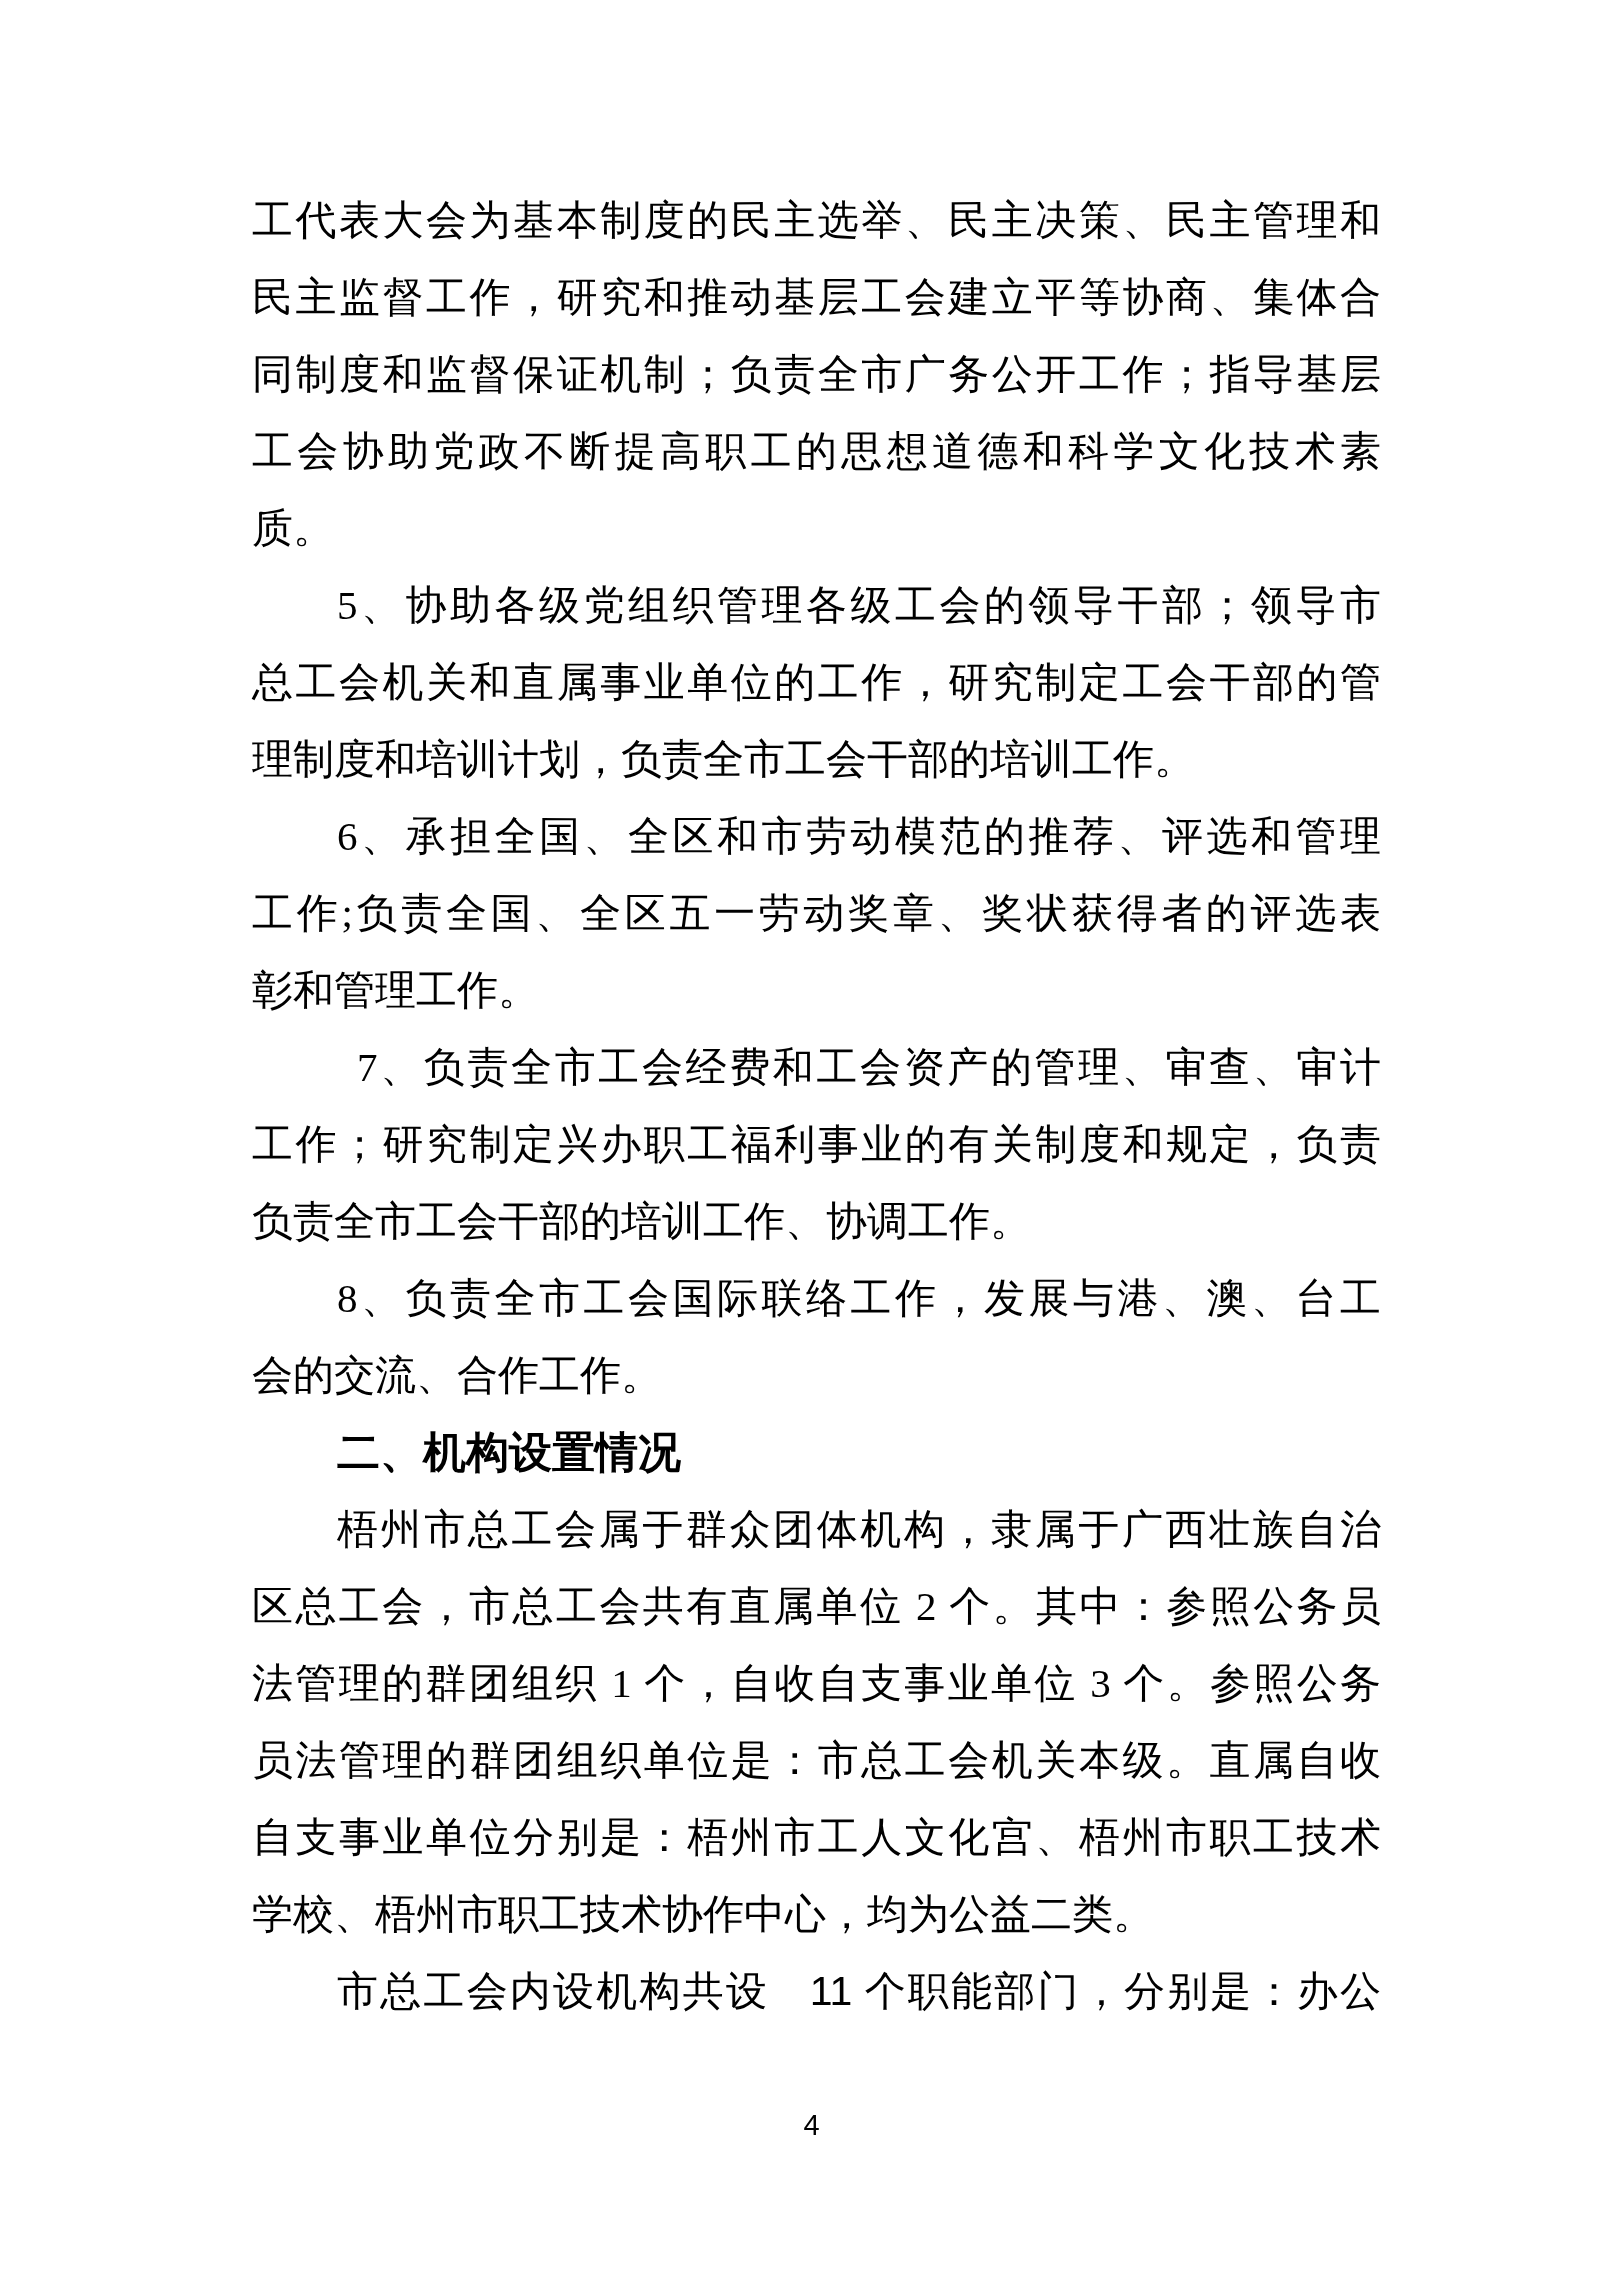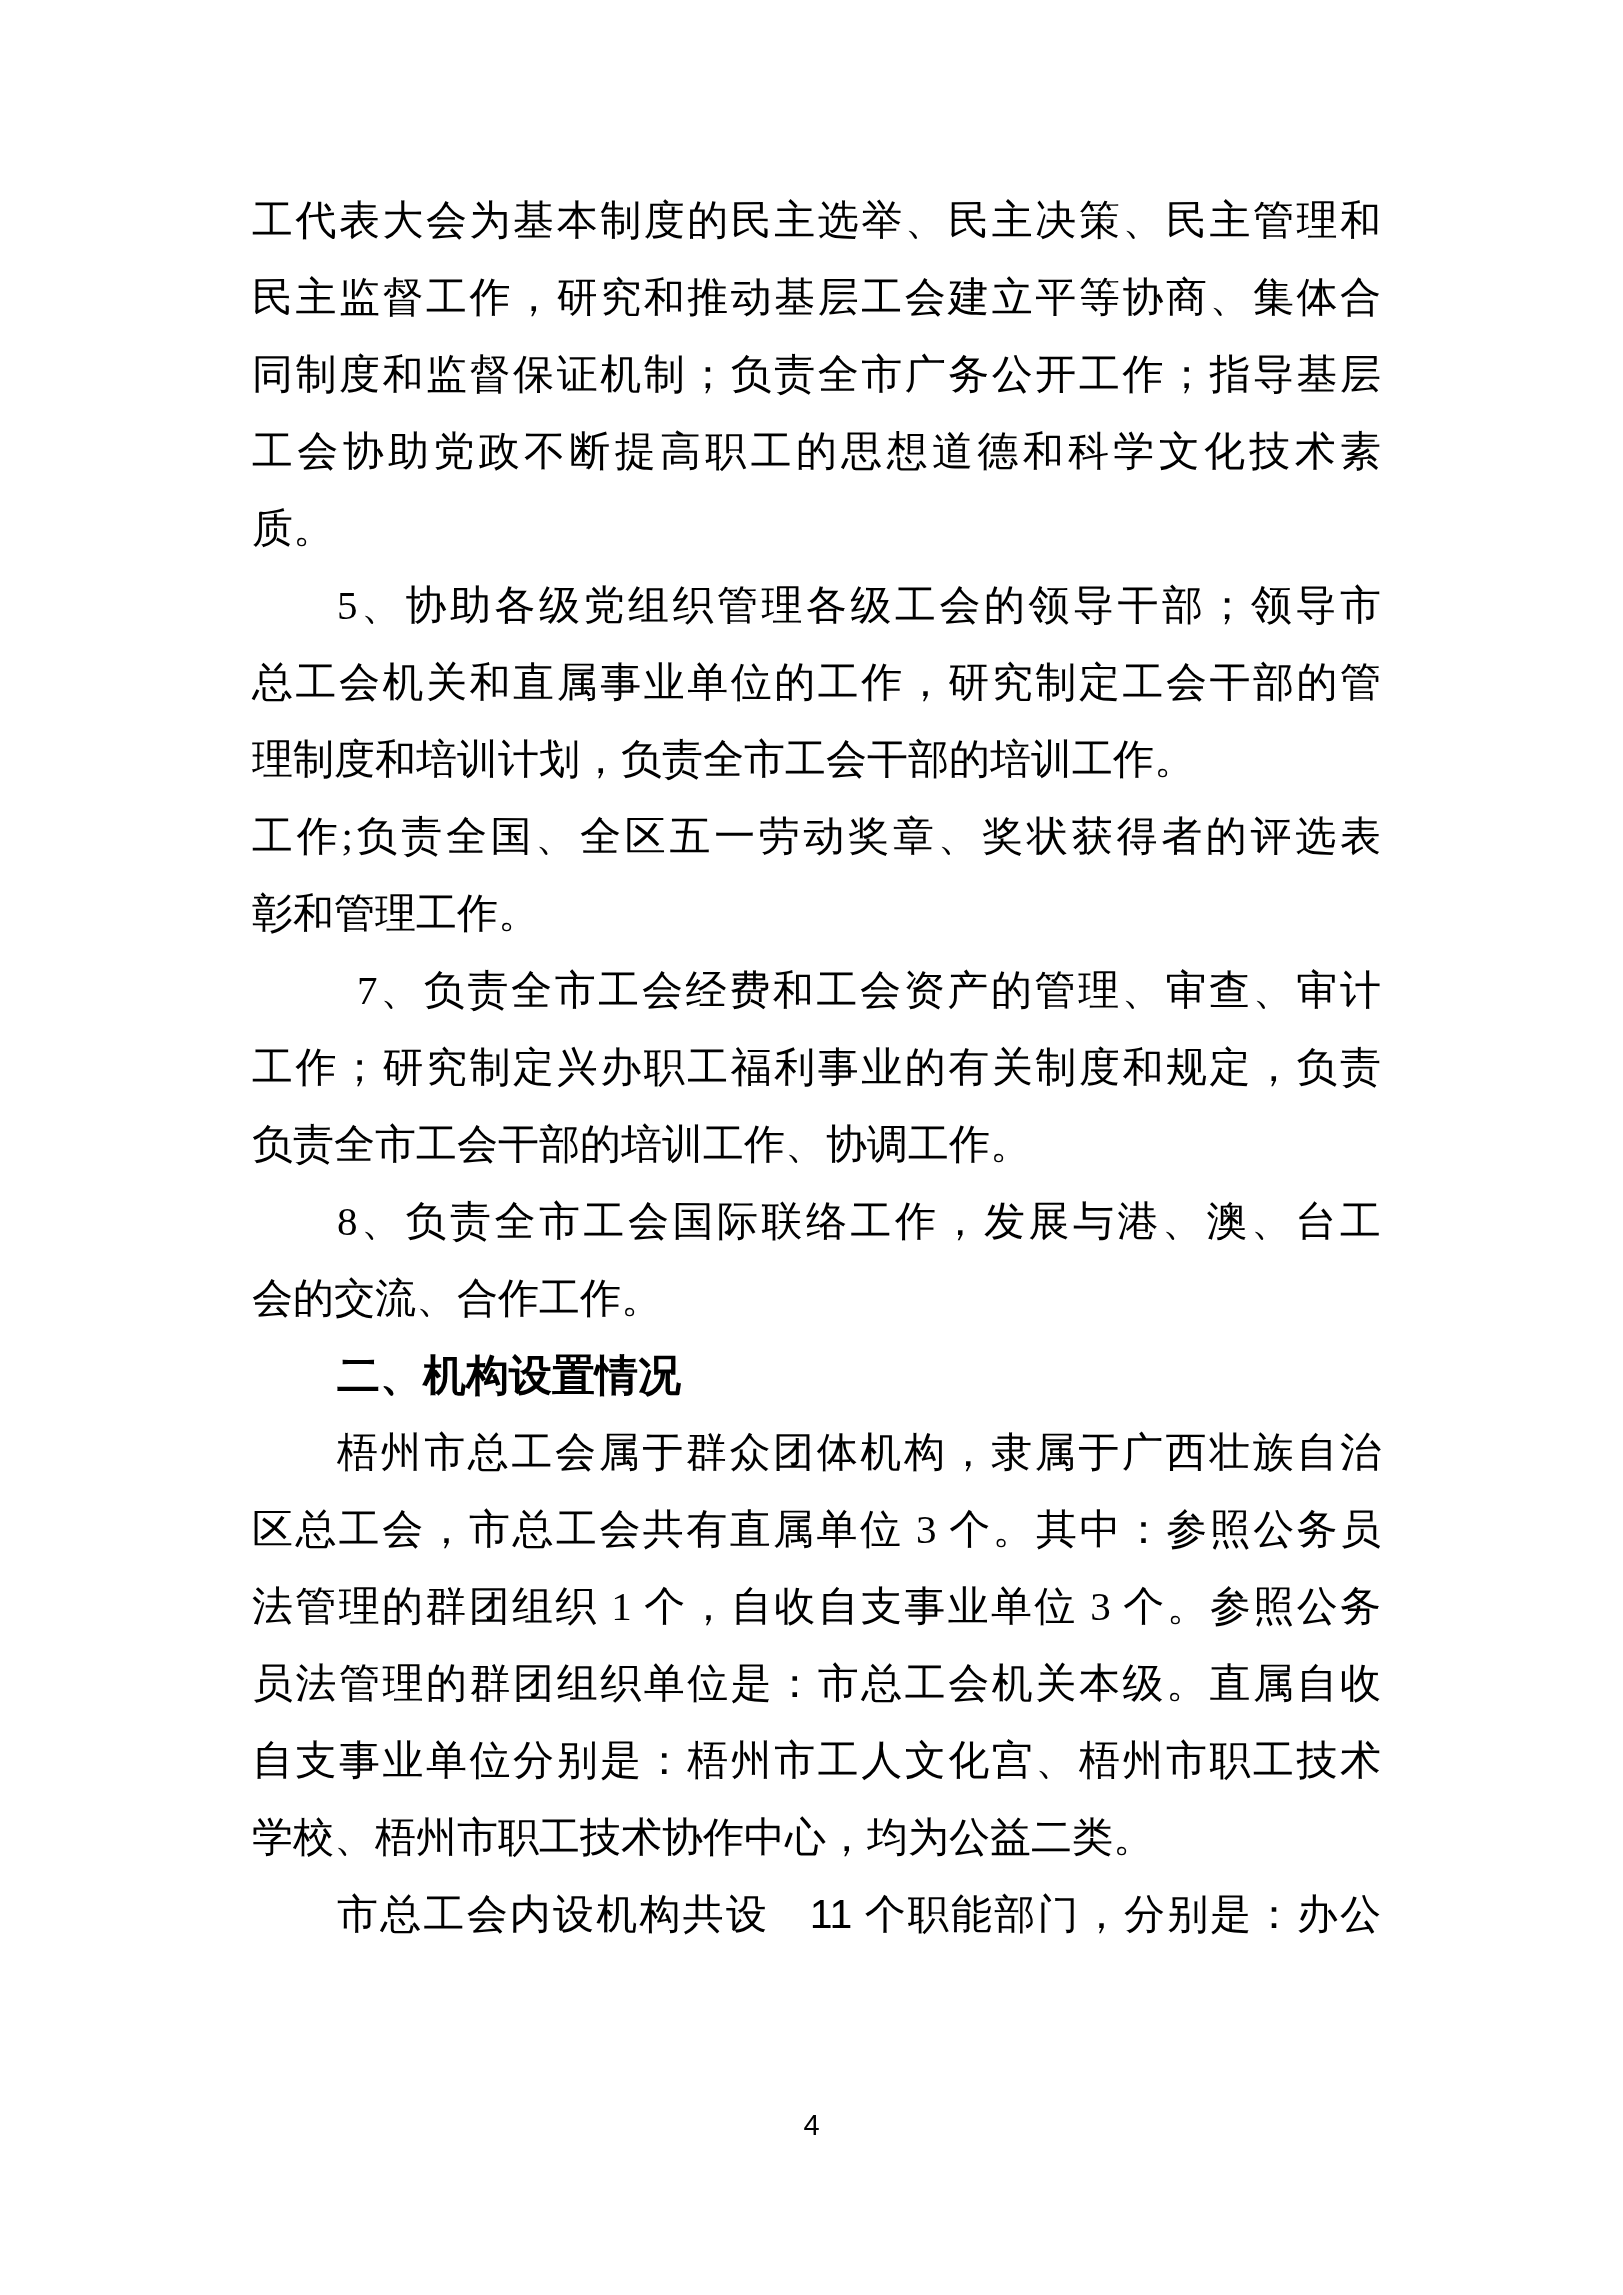--- a/index.html
+++ b/index.html
@@ -68,30 +68,31 @@
 <div class="page">
   <div class="textblock" id="textblock">
       <div class="line">工代表大会为基本制度的民主选举、民主决策、民主管理和</div>
       <div class="line">民主监督工作，研究和推动基层工会建立平等协商、集体合</div>
       <div class="line">同制度和监督保证机制；负责全市广务公开工作；指导基层</div>
       <div class="line">工会协助党政不断提高职工的思想道德和科学文化技术素</div>
       <div class="line left">质。</div>
       <div class="line ind2">5、协助各级党组织管理各级工会的领导干部；领导市</div>
       <div class="line">总工会机关和直属事业单位的工作，研究制定工会干部的管</div>
       <div class="line left">理制度和培训计划，负责全市工会干部的培训工作。</div>
+      <div class="line ind2">6、承担全国、全区和市劳动模范的推荐、评选和管理</div>
       <div class="line">工作;负责全国、全区五一劳动奖章、奖状获得者的评选表</div>
       <div class="line left">彰和管理工作。</div>
       <div class="line ind2w">7、负责全市工会经费和工会资产的管理、审查、审计</div>
       <div class="line">工作；研究制定兴办职工福利事业的有关制度和规定，负责</div>
       <div class="line left">负责全市工会干部的培训工作、协调工作。</div>
       <div class="line ind2">8、负责全市工会国际联络工作，发展与港、澳、台工</div>
       <div class="line left">会的交流、合作工作。</div>
       <div class="line left ind2 heading">二、机构设置情况</div>
       <div class="line ind2">梧州市总工会属于群众团体机构，隶属于广西壮族自治</div>
-      <div class="line">区总工会，市总工会共有直属单位 3 个。其中：参照公务员</div>
+      <div class="line">区总工会，市总工会共有直属单位 2 个。其中：参照公务员</div>
       <div class="line">法管理的群团组织 1 个，自收自支事业单位 3 个。参照公务</div>
       <div class="line">员法管理的群团组织单位是：市总工会机关本级。直属自收</div>
       <div class="line">自支事业单位分别是：梧州市工人文化宫、梧州市职工技术</div>
       <div class="line left">学校、梧州市职工技术协作中心，均为公益二类。</div>
       <div class="line ind2"><span>市总工会内设机构共设 </span><span class="sans">11</span><span> 个职能部门，分别是：办公</span></div>
     </div>
   <div class="footer">4</div>
 </div>
 
 

